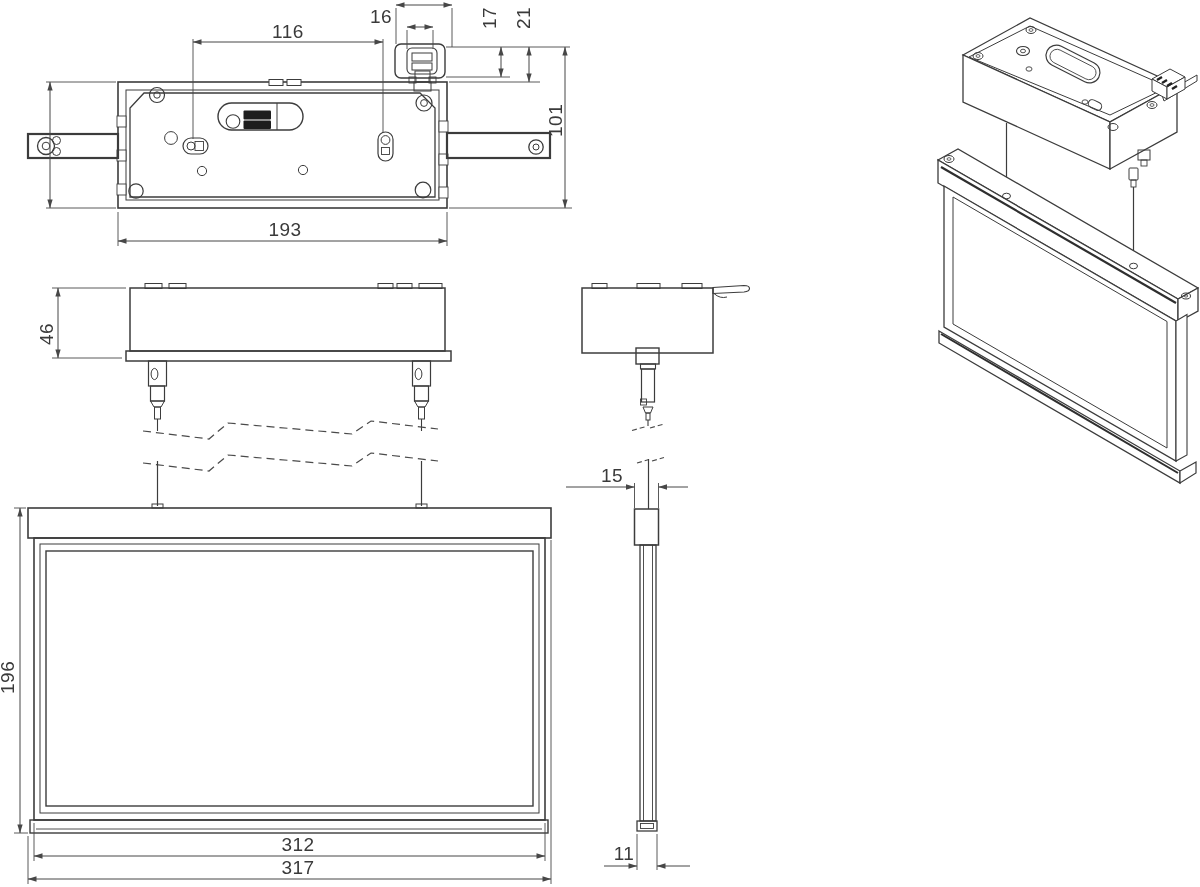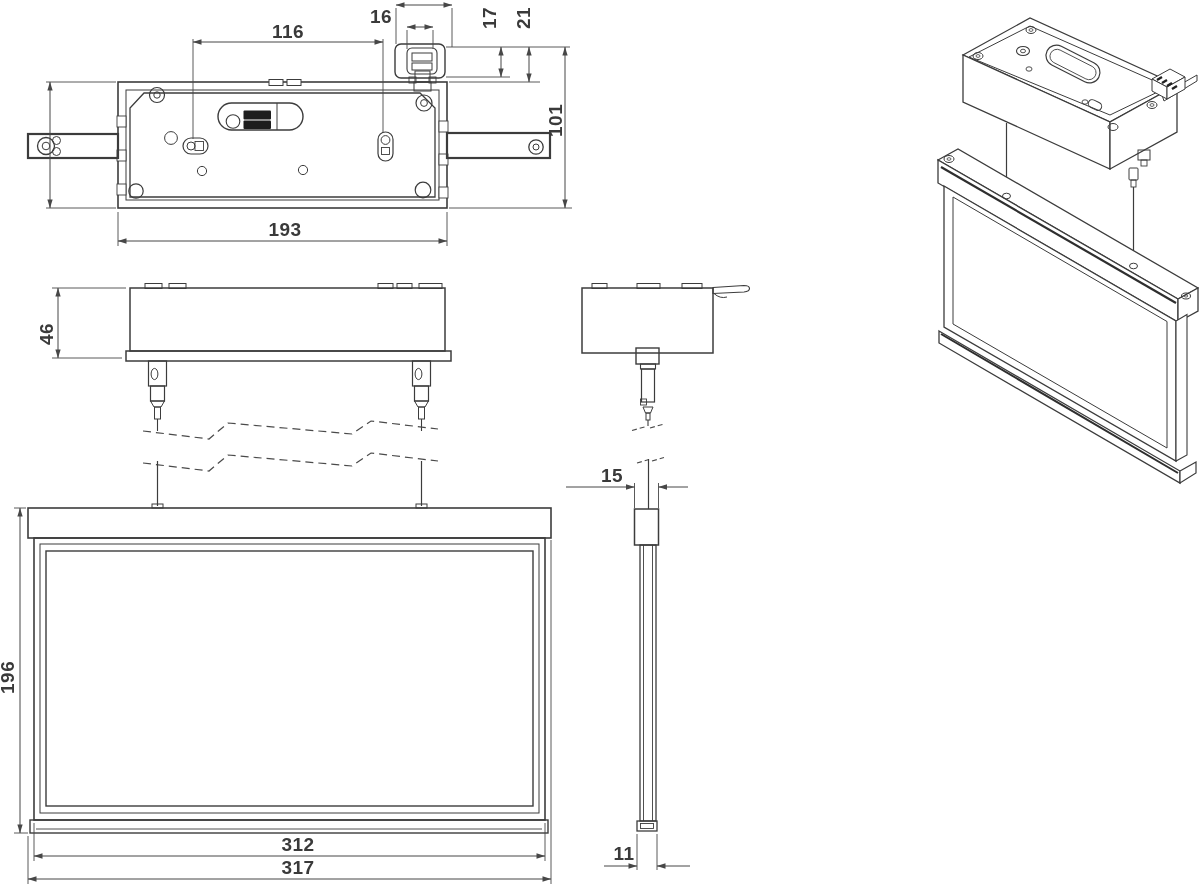--- a/index.html
+++ b/index.html
@@ -1,16 +1,16 @@
 <!DOCTYPE html>
 <html><head>
 <meta charset="utf-8">
 <style>
   html,body{margin:0;padding:0;background:#ffffff;}
-  .stage{width:1200px;height:887px;background:#ffffff;position:relative;overflow:hidden;font-weight:bold;}
+  .stage{width:1200px;height:887px;background:#ffffff;position:relative;overflow:hidden;}
   svg{display:block;}
   svg text{font-family:"Liberation Sans", sans-serif;font-size:19px;fill:#3a3a3a;letter-spacing:.5px;}
   .obj{stroke:#3c3c3c;fill:none;}
   .objf{stroke:#3c3c3c;fill:#ffffff;}
   .dim{stroke:#474747;stroke-width:1;fill:none;}
   .ext{stroke:#474747;stroke-width:0.9;fill:none;}
   .dark{fill:#1e1e1e;stroke:none;}
   .brk{stroke:#4a4a4a;stroke-width:1.2;fill:none;stroke-dasharray:8 5;}
   .brk2{stroke:#4a4a4a;stroke-width:1.1;fill:none;stroke-dasharray:5 3;}
   .seam{stroke:#2e2e2e;fill:none;}

